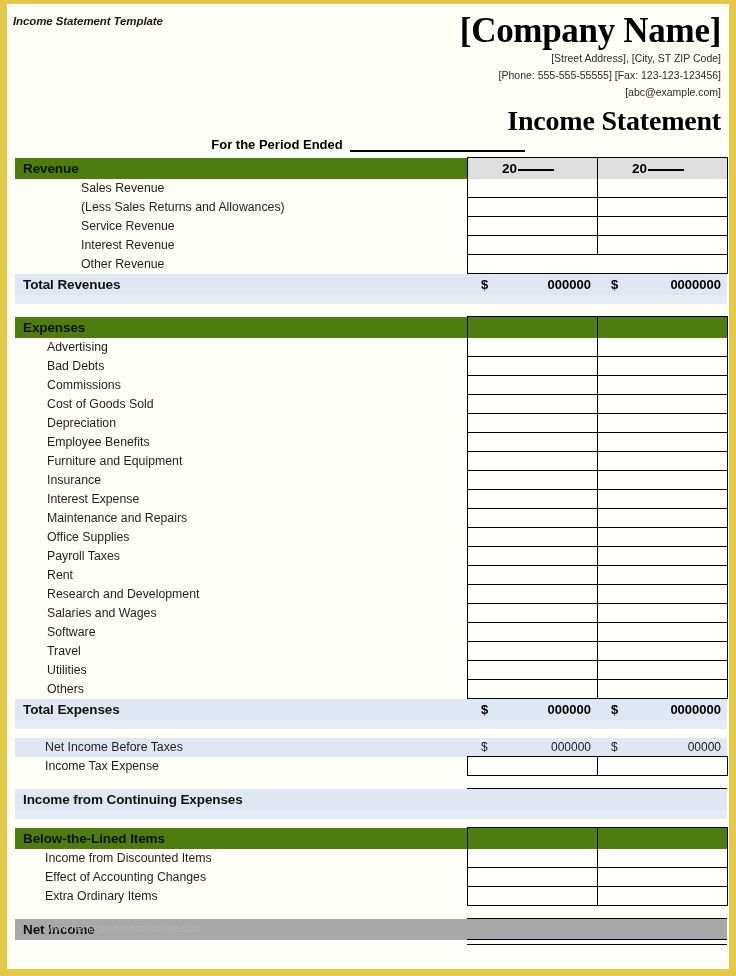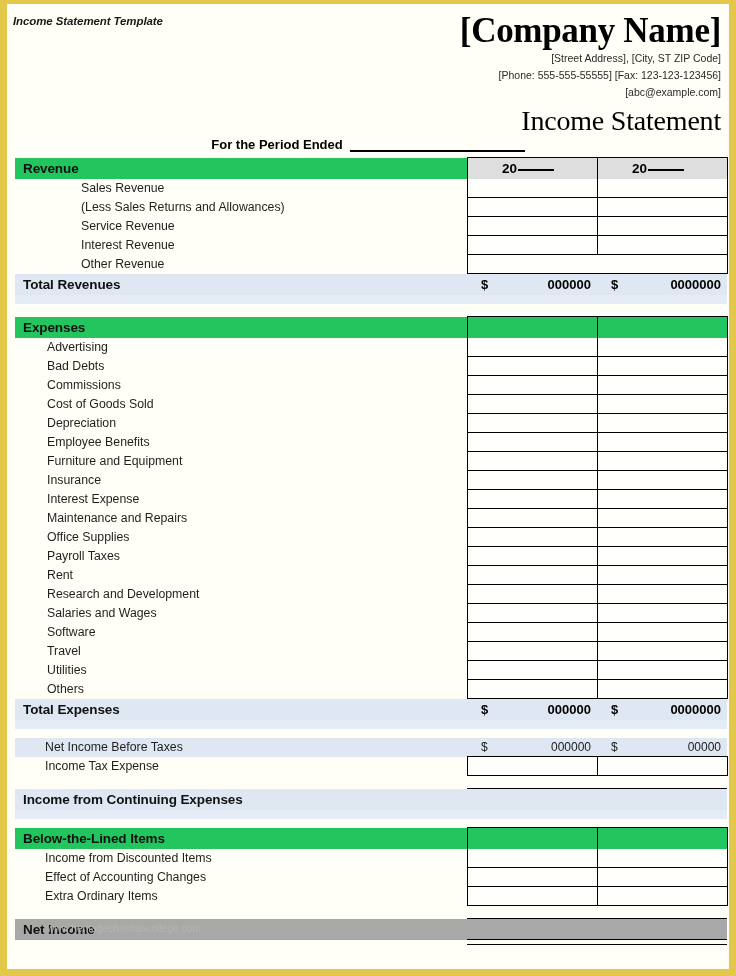--- a/index.html
+++ b/index.html
@@ -56,21 +56,21 @@
     letter-spacing: -0.3px;
   }
   .addr-line {
     font-size: 10.5px;
     color: #2a2a2a;
     line-height: 1.62;
   }
   .doc-title {
     font-family: "Liberation Serif", serif;
     font-size: 28px;
-    font-weight: normal;
+    font-weight: bold;
     color: #000;
     margin-top: 4px;
     line-height: 1.12;
     letter-spacing: -0.2px;
   }
   .period-row {
     margin-top: 1px;
     margin-bottom: 5px;
     font-size: 13px;
     font-weight: bold;
@@ -132,21 +132,21 @@
     white-space: nowrap;
   }
   .lbl-sub {
     font-size: 12.3px;
     color: #1f1f1f;
     padding-left: 30px !important;
     white-space: nowrap;
   }
 
   
-  .bg-gray   { background: #22c55e; }
+  .bg-gray   { background: #4d7c0f; }
   .bg-blue   { background: #dfe7f3; }
   .bg-blue-l { background: #e6ecf6; }
   .bg-dark   { background: #a8a8a8; }
   .bg-white  { background: #fffffc; }
   .bg-none   { background: transparent; }
 
   
   .box {
     border-left: 1.4px solid #000;
     border-right: 1.4px solid #000;

